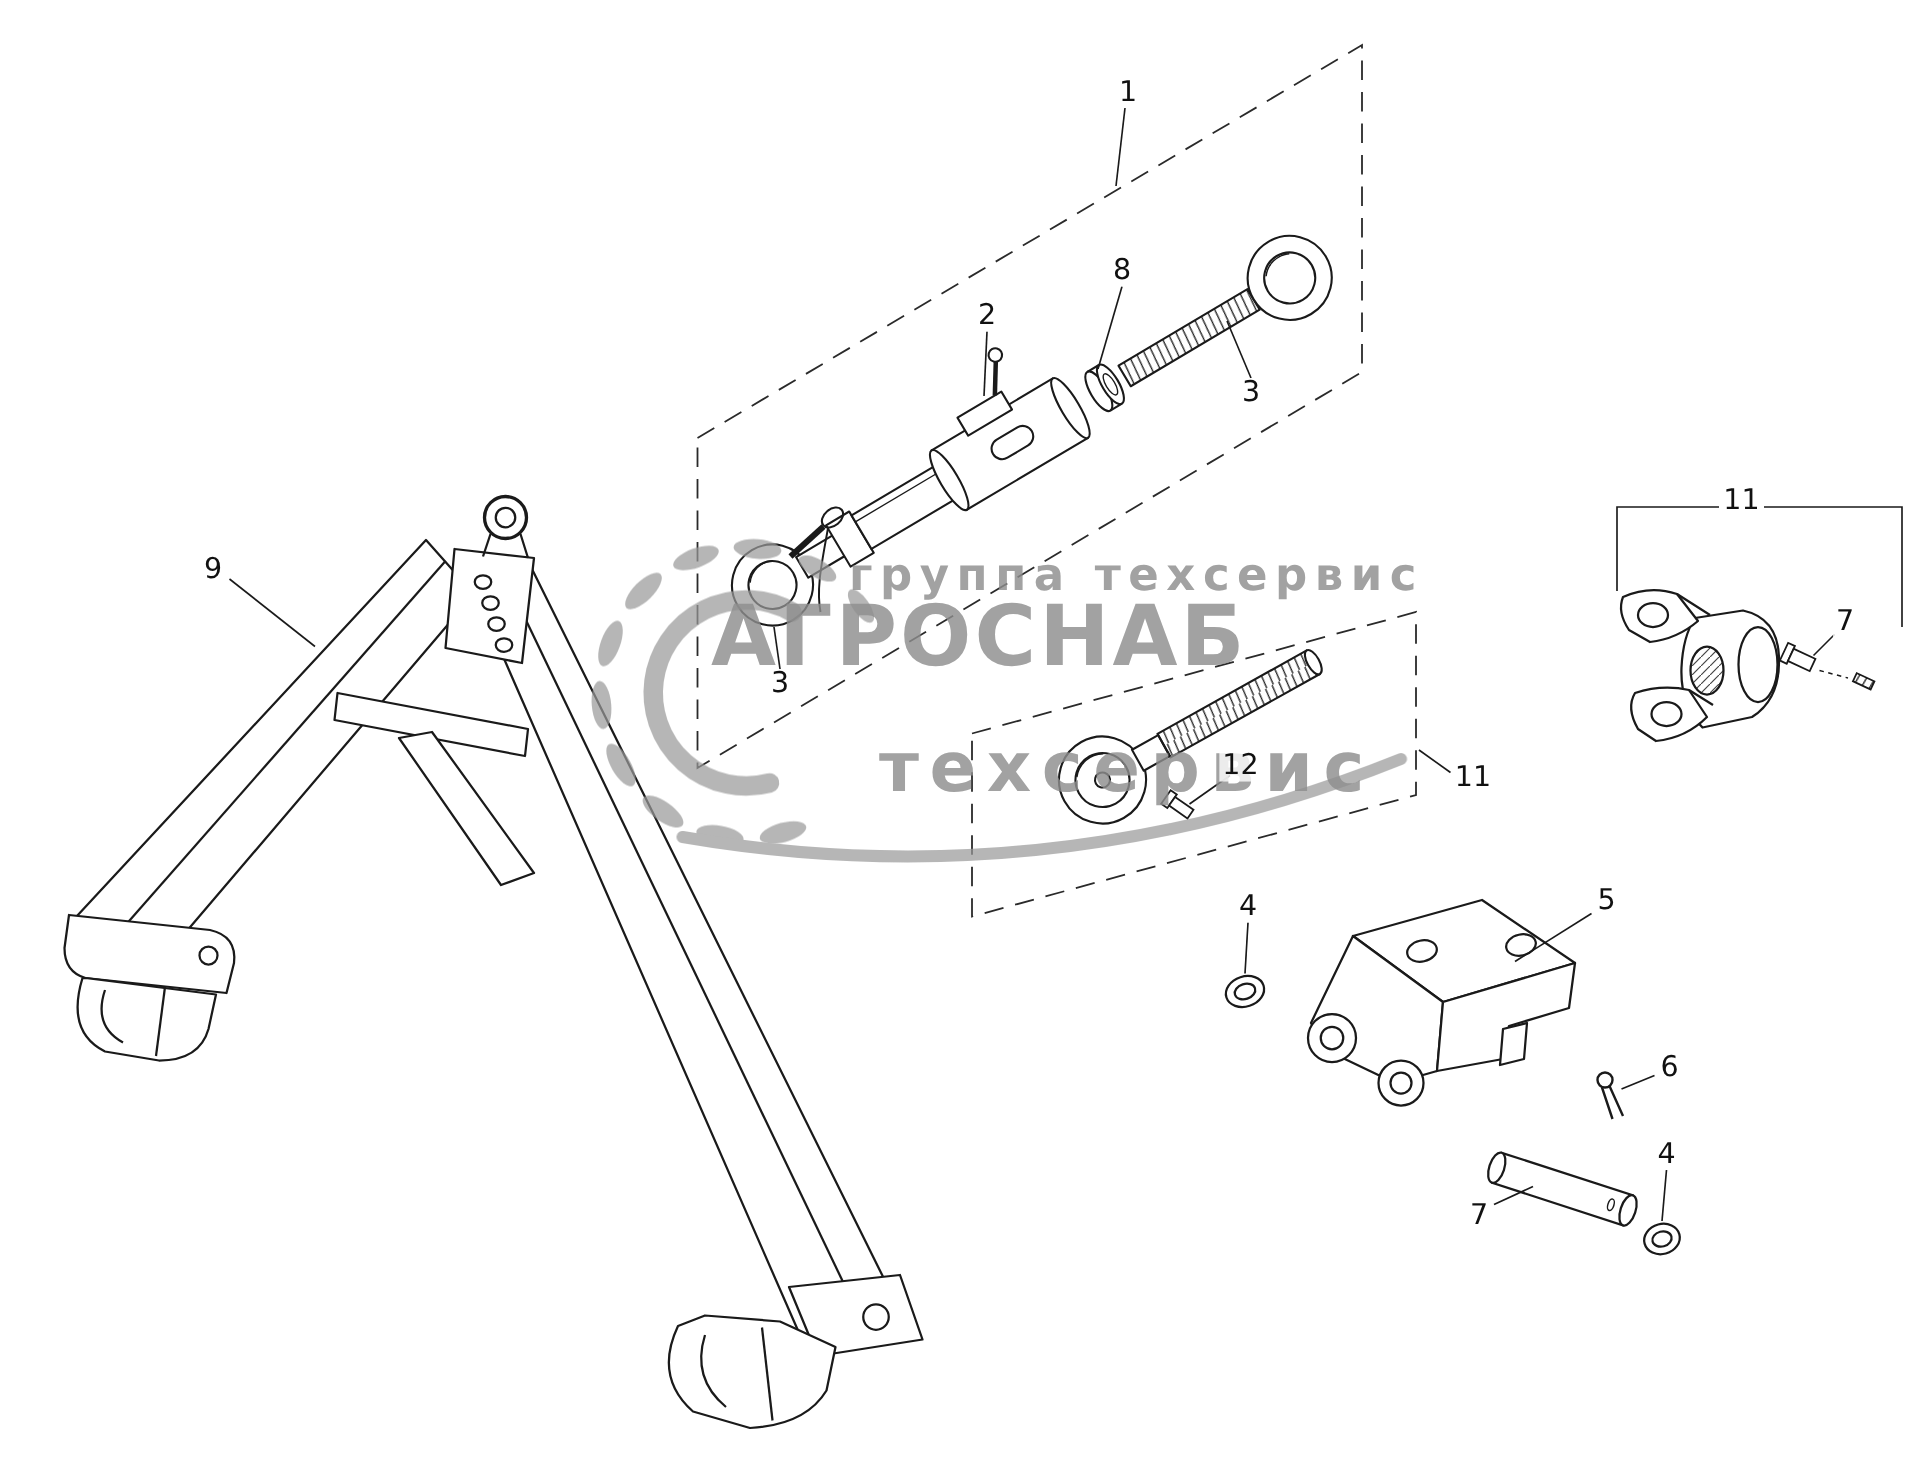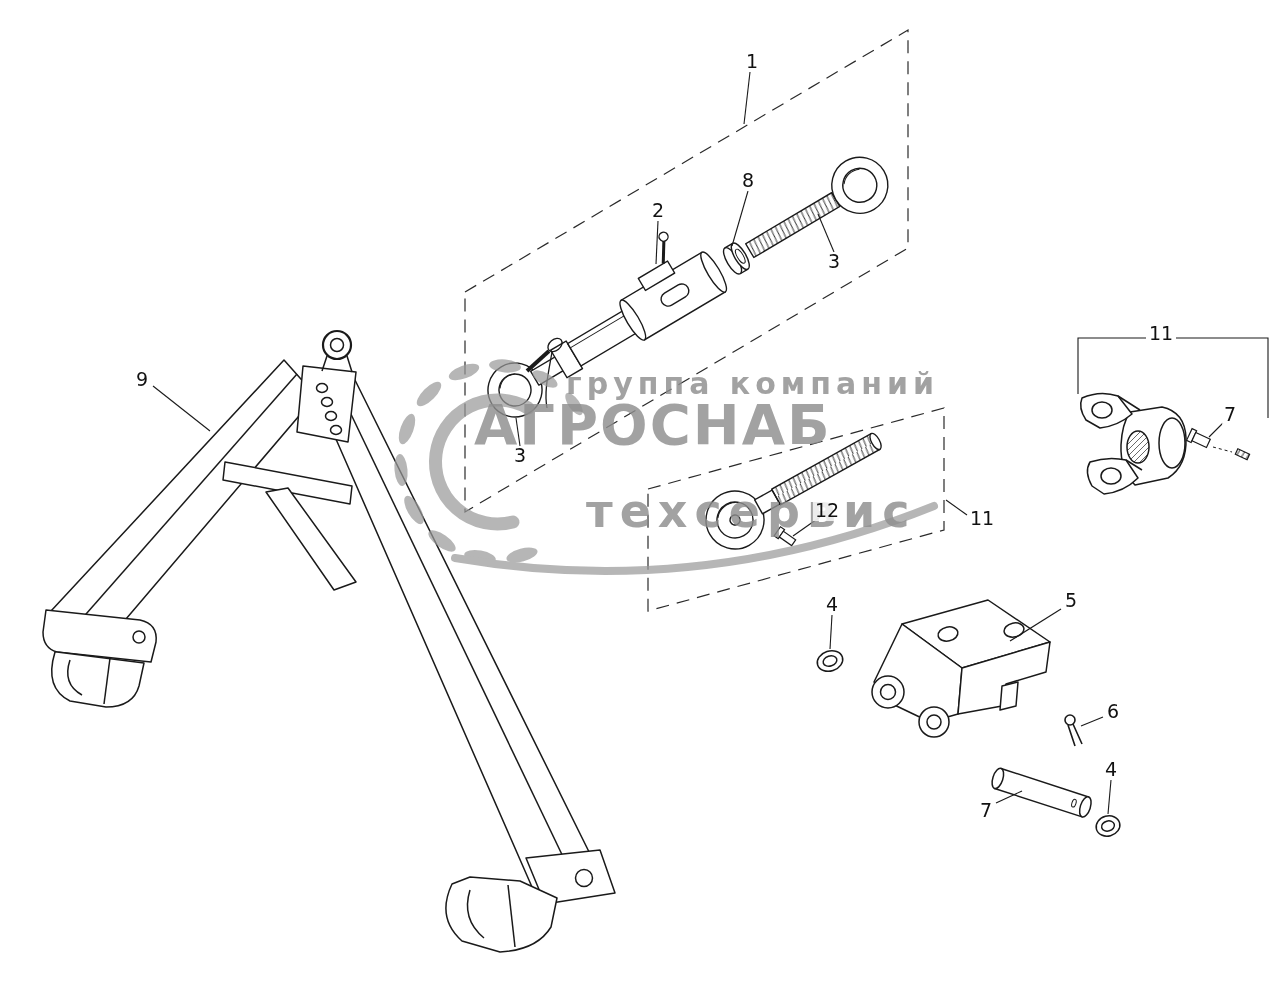--- a/index.html
+++ b/index.html
@@ -228,21 +228,21 @@
     <ellipse cx="407" cy="429" rx="16" ry="6.5" transform="rotate(290 407 429)"></ellipse>
     <ellipse cx="429" cy="394" rx="16" ry="6.5" transform="rotate(315 429 394)"></ellipse>
     <ellipse cx="464" cy="372" rx="16" ry="6.5" transform="rotate(340 464 372)"></ellipse>
     <ellipse cx="505" cy="366" rx="16" ry="6.5" transform="rotate(5 505 366)"></ellipse>
     <ellipse cx="545" cy="379" rx="14" ry="6" transform="rotate(30 545 379)"></ellipse>
     <ellipse cx="574" cy="404" rx="13" ry="5.5" transform="rotate(55 574 404)"></ellipse>
     <path d="M 455 558 Q 700 600 934 506" fill="none" stroke="#9a9a9a" stroke-width="8" stroke-linecap="round"></path>
   </g>
 </svg>
 
-<div class="wm" id="wm1">группа компаний</div>
+<div class="wm" id="wm1">группа техсервис</div>
 <div class="wm" id="wm2">АГРОСНАБ</div>
 <div class="wm" id="wm3">техсервис</div>
 
 <span class="callout" style="left:752px;top:62px">1</span>
 <span class="callout" style="left:658px;top:211px">2</span>
 <span class="callout" style="left:748px;top:181px">8</span>
 <span class="callout" style="left:834px;top:262px">3</span>
 <span class="callout" style="left:520px;top:456px">3</span>
 <span class="callout" style="left:142px;top:380px">9</span>
 <span class="callout" style="left:827px;top:511px">12</span>

